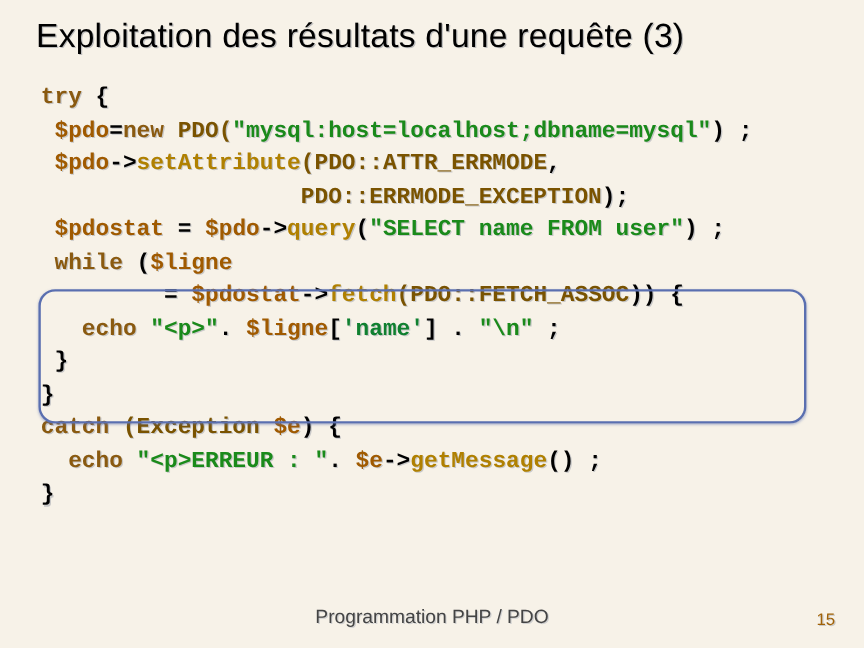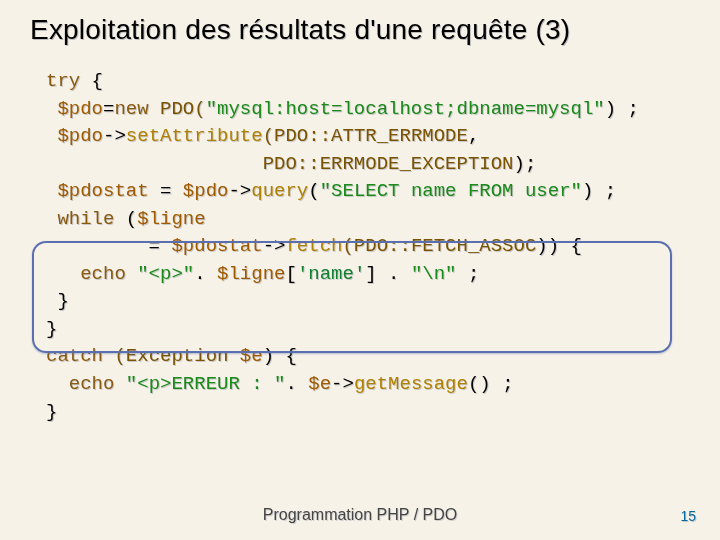--- a/index.html
+++ b/index.html
@@ -14,25 +14,25 @@
   h1{
     font-family:Arial,Helvetica,sans-serif;
     font-weight:400;
     font-size:28px;
     color:#000;
     margin:0 0 22px 0;
     text-shadow:1px 1px 0 #bdbdbd;
     letter-spacing:.2px;
   }
   pre.code{
-    margin:16px;
+    margin:4px;
     font-family:"Courier New",Courier,monospace;
     font-size:19px;
     line-height:1.45;
-    font-weight:normal;
+    font-weight:bold;
     color:#000;
     white-space:pre;
     text-shadow:1px 1px 0 #c8c8c8;
   }
   .kw{color:#8a5a10}      
   .var{color:#a05a00}     
   .fn{color:#b08000}
   .cls{color:#7a5300}
   .str{color:#1a8a1a}     
   .str2{color:#108030}
@@ -40,21 +40,21 @@
     position:absolute;
     bottom:16px;left:0;right:0;
     display:flex;justify-content:center;
     font-family:Arial,Helvetica,sans-serif;
     font-size:16px;color:#444;
     text-shadow:1px 1px 0 #d0d0d0;
   }
   .pagenum{
     position:absolute;right:24px;bottom:16px;
     font-family:Arial,Helvetica,sans-serif;
-    font-size:14px;color:#0369a1;
+    font-size:14px;color:#a16207;
     text-shadow:1px 1px 0 #c8c8c8;
   }
   .hl{
     position:absolute;
     left:32px;top:241px;
     width:636px;height:108px;
     border:2px solid #5a6fb0;
     border-radius:14px;
     box-shadow:0 1px 2px rgba(90,111,176,.4);
     pointer-events:none;

